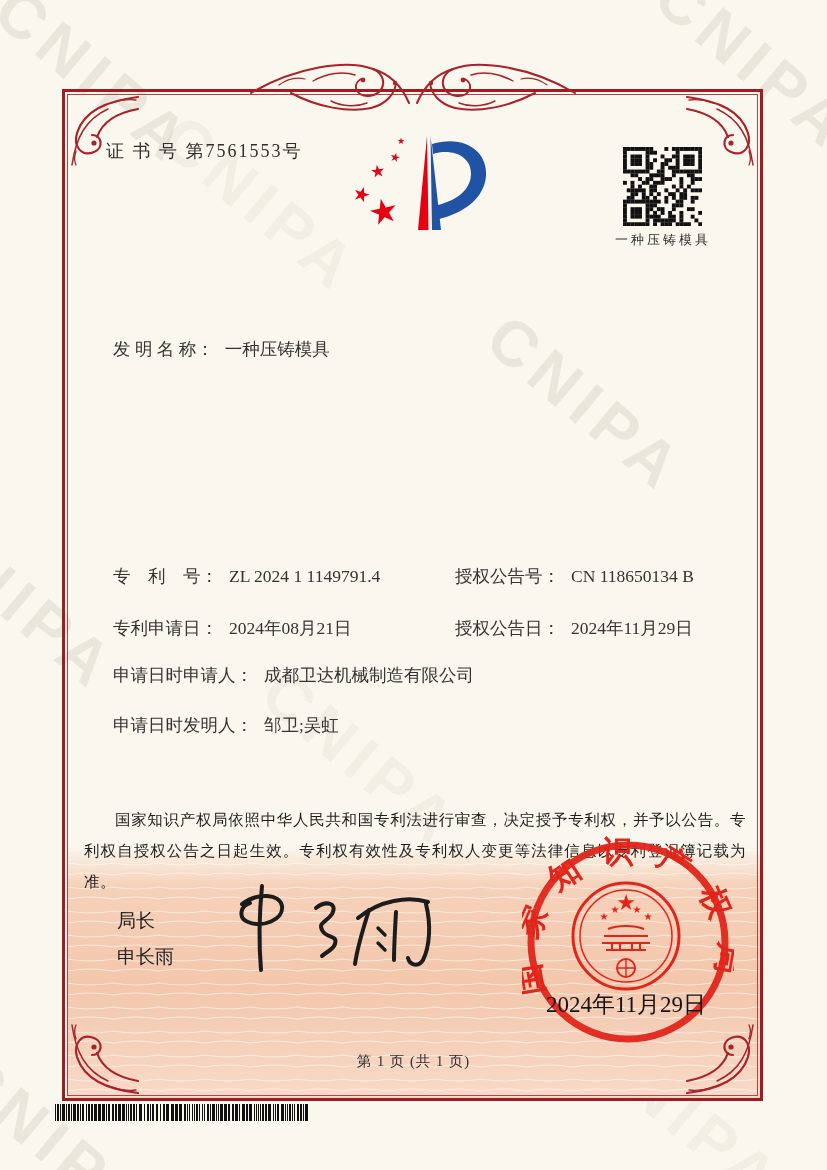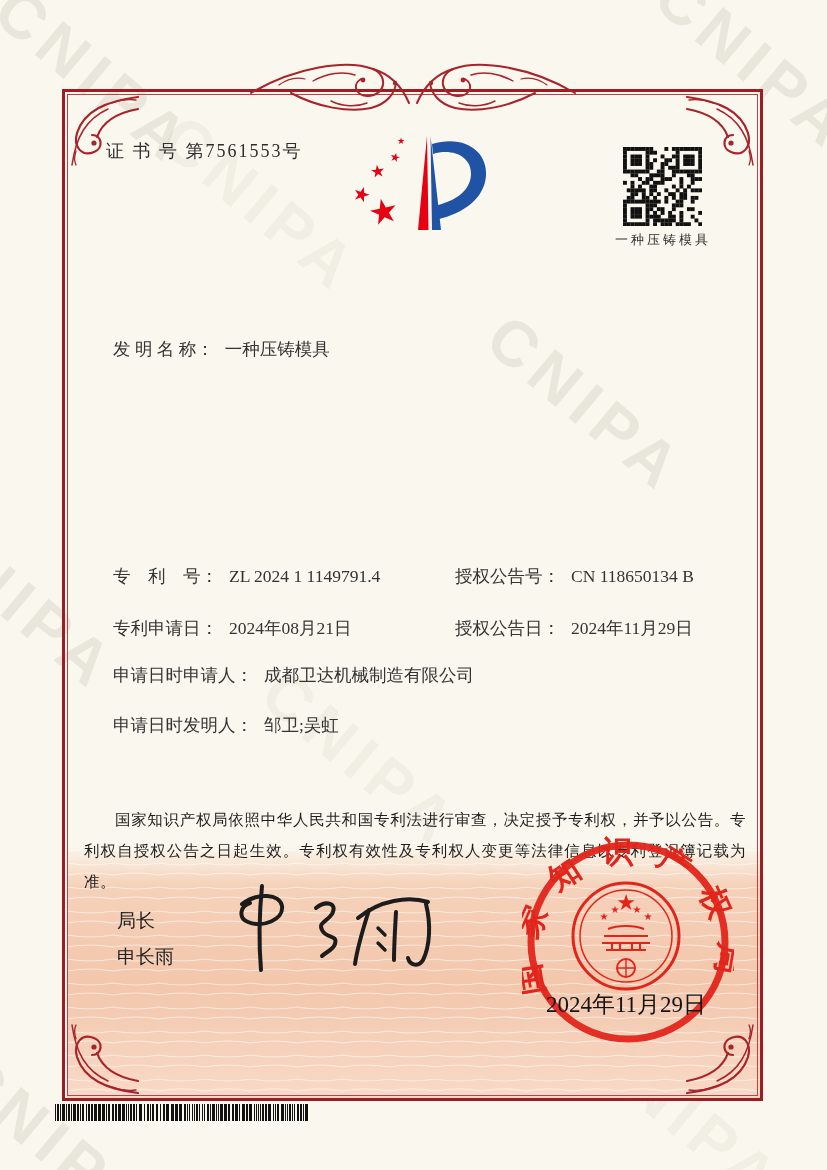--- a/index.html
+++ b/index.html
@@ -456,20 +456,21 @@
     </g>
     <defs>
       <path id="sealArc" d="M 21,146 A 90,90 0 1 1 191,146" fill="none"></path>
     </defs>
     <text font-size="31" font-weight="bold" fill="#e1251b" letter-spacing="21">
       <textPath href="#sealArc" startOffset="50%" text-anchor="middle">国家知识产权局</textPath>
     </text>
     <text x="104" y="176" font-size="23" fill="#141414" text-anchor="middle" font-family="Liberation Serif, DejaVu Serif, serif">2024年11月29日</text>
   </svg>
 
+  <div class="footer">第 1 页 (共 1 页)</div>
 
   <svg class="barcode" id="barcode" width="257" height="17">
       <rect x="0" y="0" width="1" height="17" fill="#111"></rect>
       <rect x="2" y="0" width="2" height="17" fill="#111"></rect>
       <rect x="5" y="0" width="1" height="17" fill="#111"></rect>
       <rect x="7" y="0" width="3" height="17" fill="#111"></rect>
       <rect x="11" y="0" width="1" height="17" fill="#111"></rect>
       <rect x="13" y="0" width="2" height="17" fill="#111"></rect>
       <rect x="16" y="0" width="1" height="17" fill="#111"></rect>
       <rect x="18" y="0" width="3" height="17" fill="#111"></rect>

